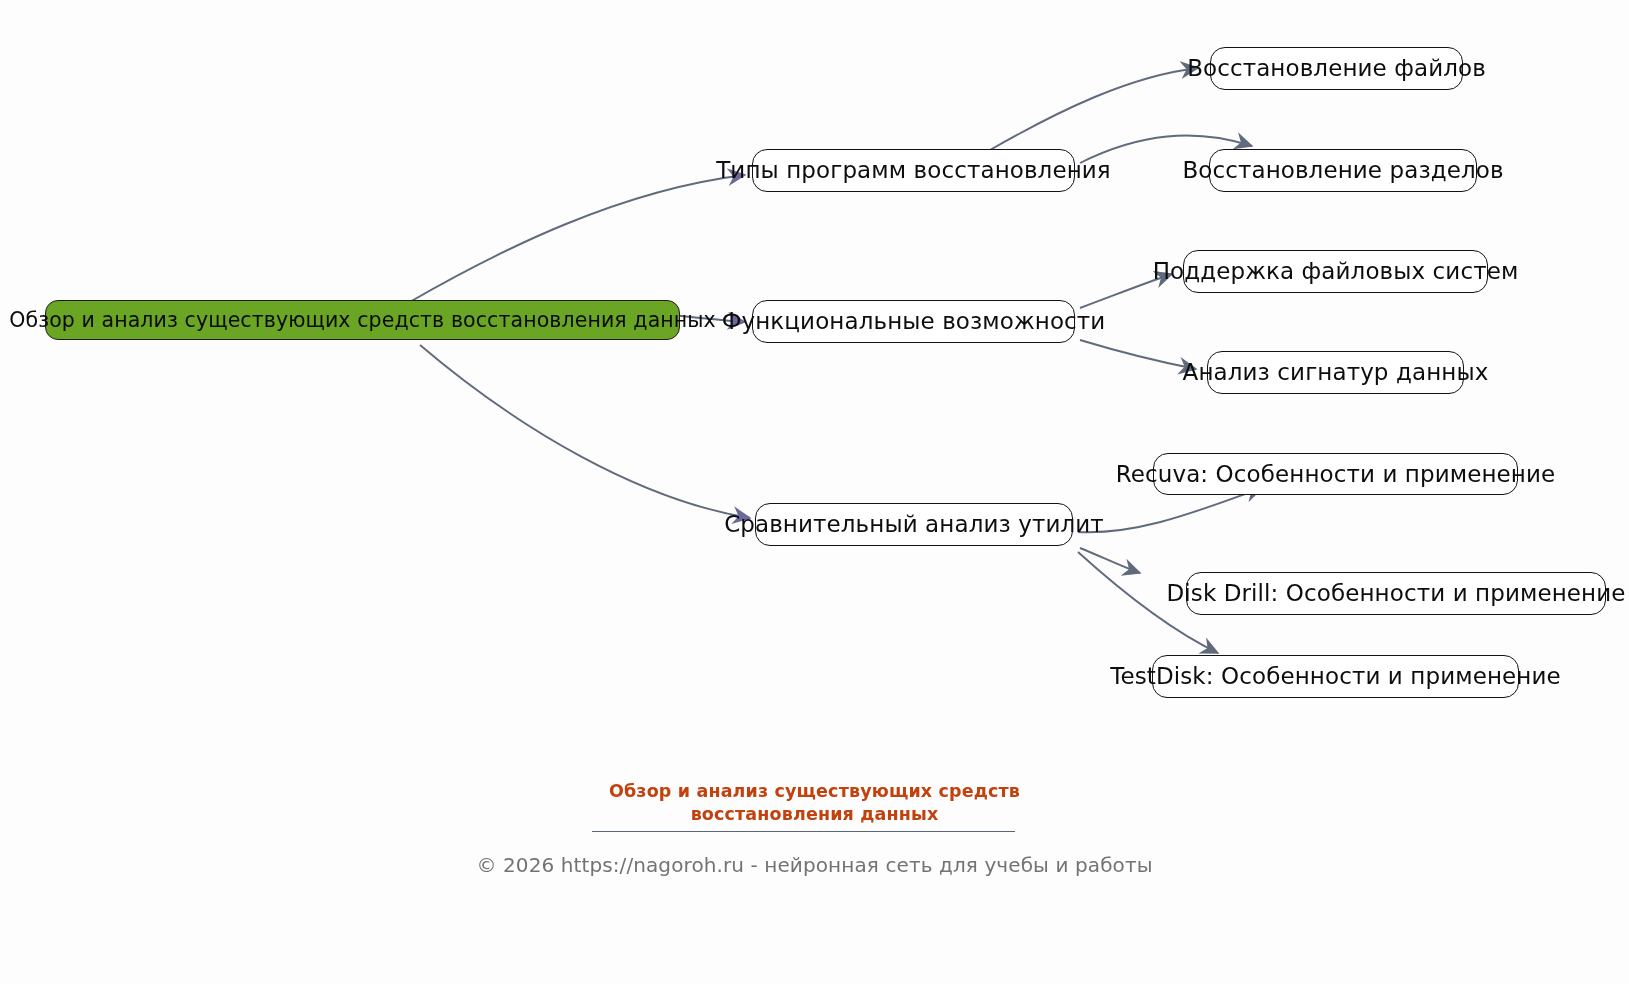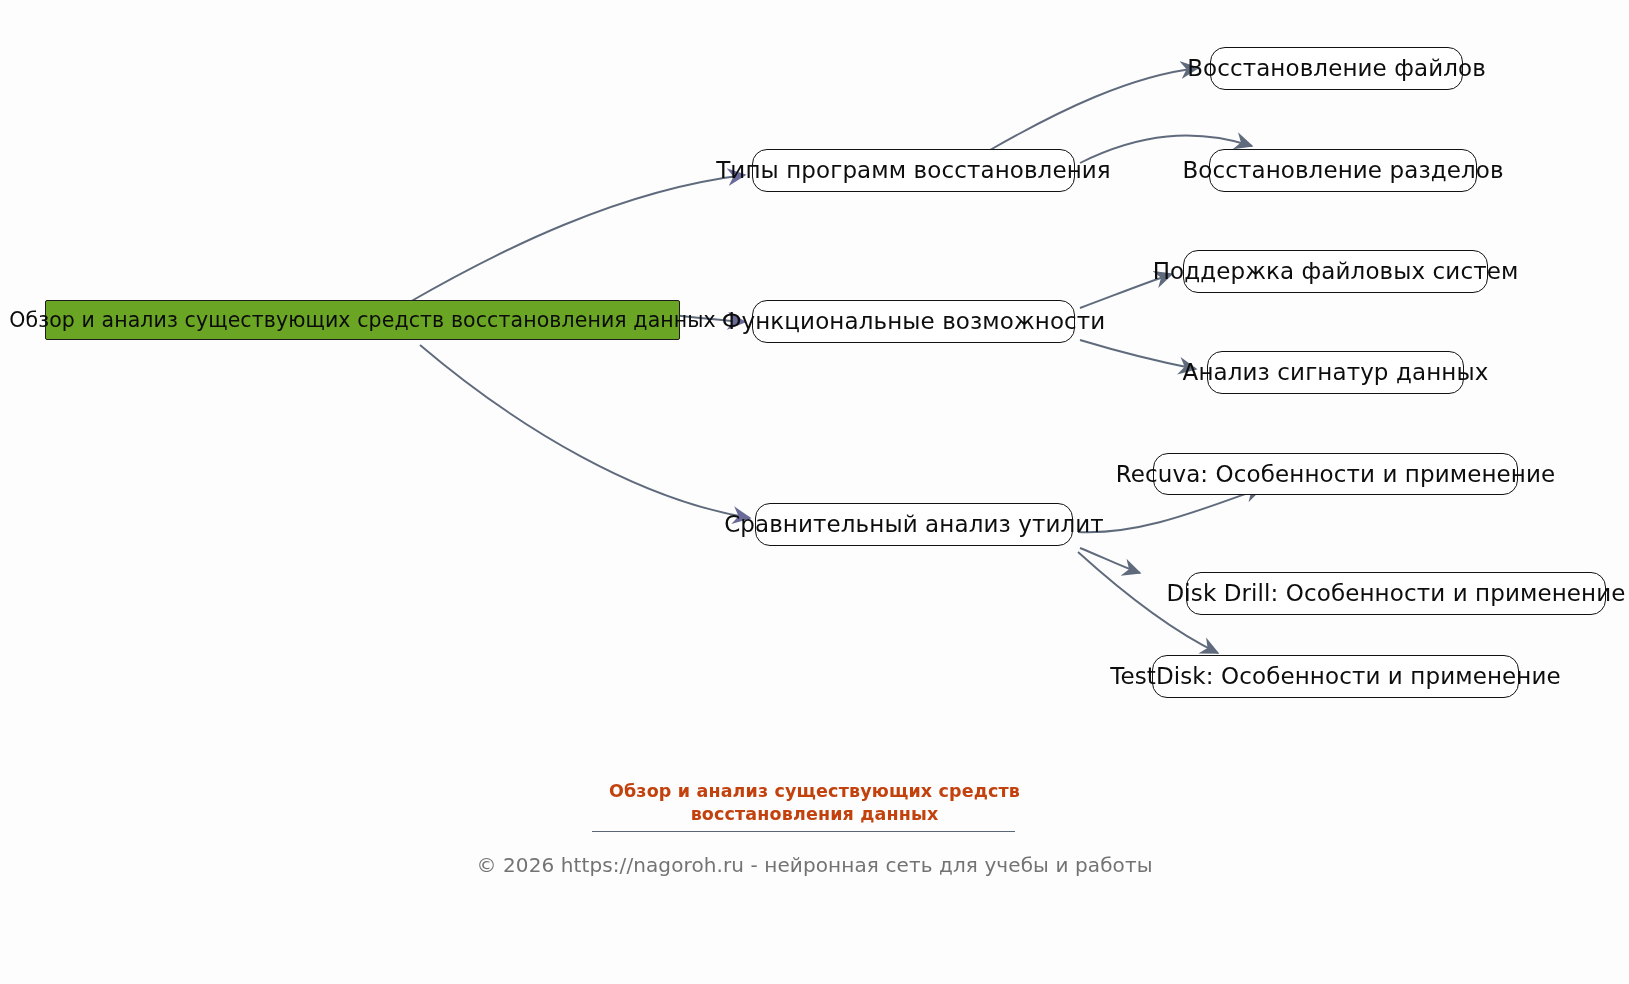--- a/index.html
+++ b/index.html
@@ -42,21 +42,21 @@
     color: #0d0d0d;
     font-size: 23px;
     line-height: 1;
     letter-spacing: 0.1px;
     padding: 0 16px;
     z-index: 3;
   }
   .node.root {
     background: #6aa524;
     border: 1.6px solid #1d1d1d;
-    border-radius: 2px;
+    border-radius: 13px;
     color: #0b0b0b;
     font-size: 20.5px;
     z-index: 2;
   }
   .footer-title {
     position: absolute;
     left: 0;
     width: 1629px;
     text-align: center;
     top: 780px;

